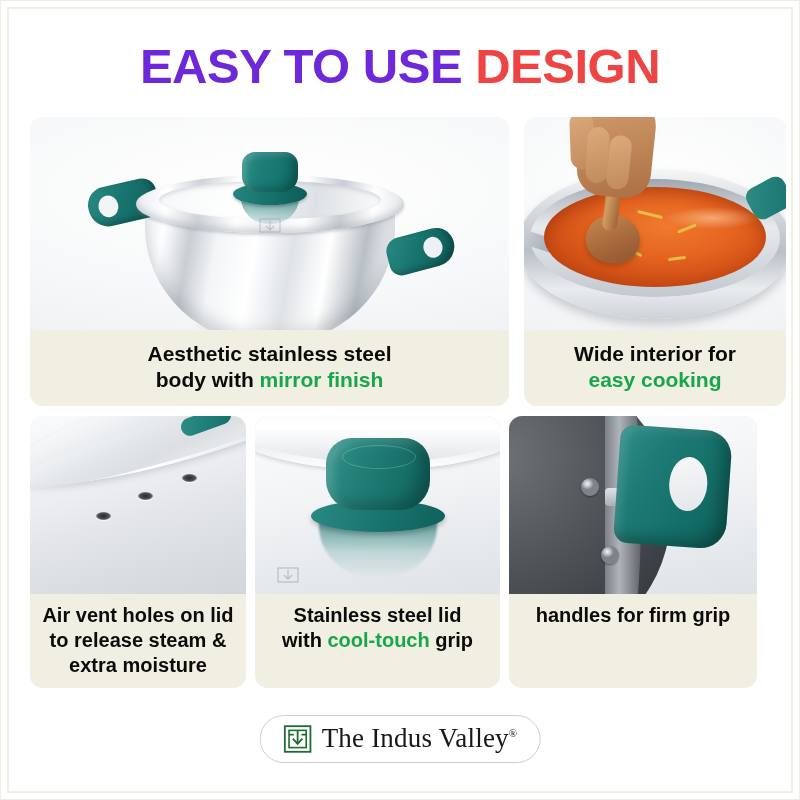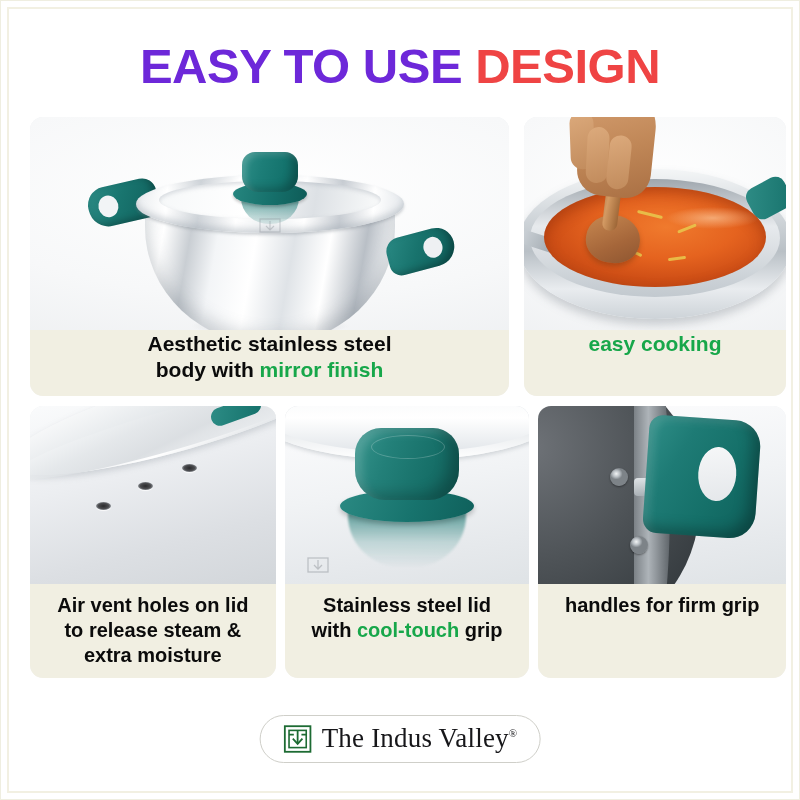--- a/index.html
+++ b/index.html
@@ -60,40 +60,40 @@
 
   .card {
     border-radius: 13px;
     overflow: hidden;
     background: #f4f5f7;
     display: flex;
     flex-direction: column;
   }
   .card-a { width: 479px; }
   .card-b { width: 262px; }
-  .card-c { width: 246px; }
+  .card-c { width: 216px; }
   .card-d { width: 245px; }
   .card-e { width: 248px; }
 
   .photo {
     position: relative;
     overflow: hidden;
     background: #f3f4f6;
   }
   .h-top { height: 213px; }
   .h-bot { height: 178px; }
 
   .caption {
     background: #f1efe2;
     text-align: center;
     color: #0b0b0b;
     font-weight: 700;
     font-size: 21px;
     line-height: 1.24;
-    padding: 1px 6px 13px;
+    padding: 11px 6px 13px;
     flex: 1;
   }
   .caption.small { font-size: 20px; padding: 9px 4px 11px; }
   .caption .g { color: #17a74a; }
 
   
   .bg-soft {
     position: absolute; inset: 0;
     background:
       radial-gradient(120% 90% at 50% 35%, #ffffff 0%, #f7f8f9 55%, #eceef0 100%);
@@ -521,20 +521,21 @@
             <div class="spoon-bowl"></div>
             <div class="spoon-handle"></div>
             <div class="hand">
               <div class="finger" style="left:-10px;top:26px;width:24px;height:58px;transform:rotate(-8deg);"></div>
               <div class="finger" style="left:8px;top:40px;width:22px;height:56px;transform:rotate(-3deg);"></div>
               <div class="finger" style="left:30px;top:46px;width:22px;height:54px;"></div>
 
             </div>
           </div>
           <div class="caption">
+            <div><span>Wide interior for</span></div>
             <div><span class="g">easy cooking</span></div>
           </div>
         </div>
       </div>
 
       <div class="row row-bottom">
 
         <div class="card card-c">
           <div class="photo h-bot">
             <div class="lid-plate"></div>

